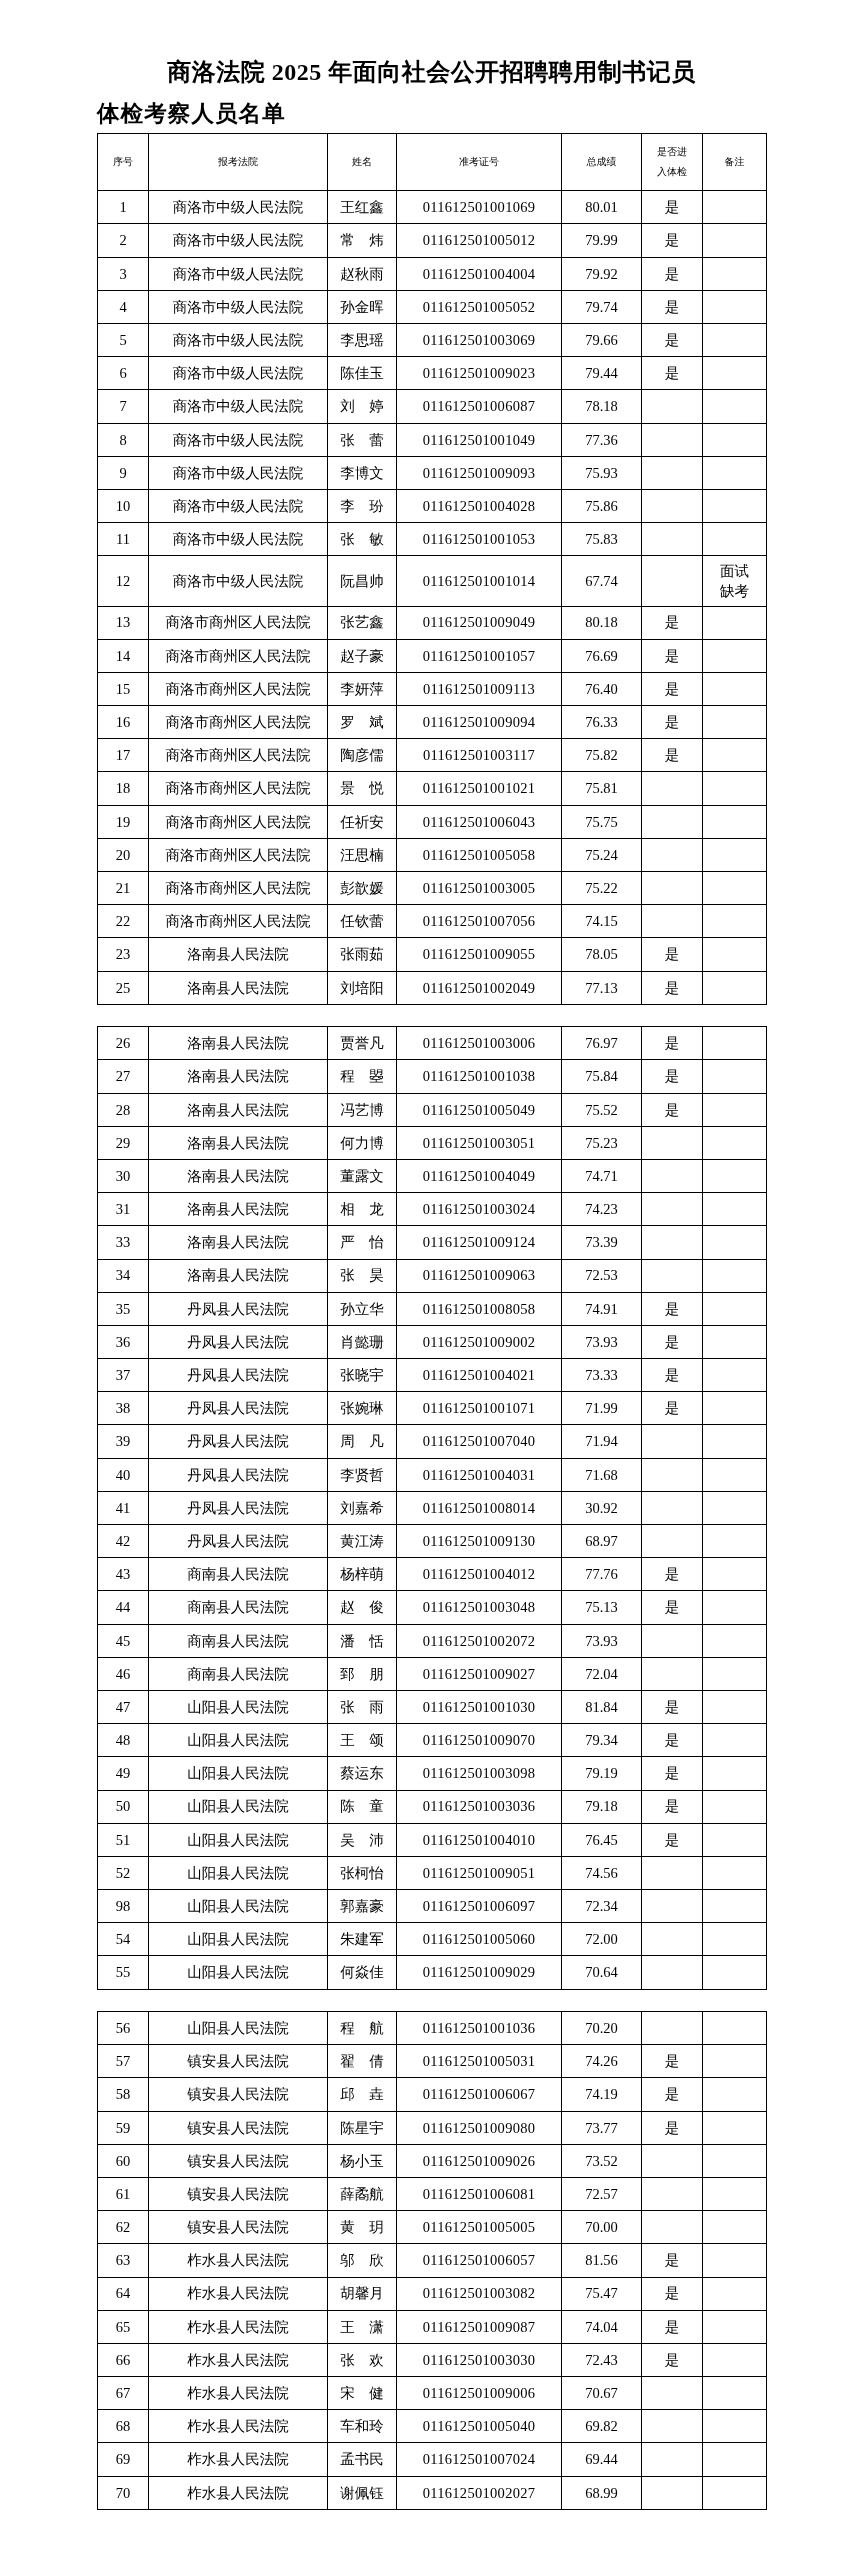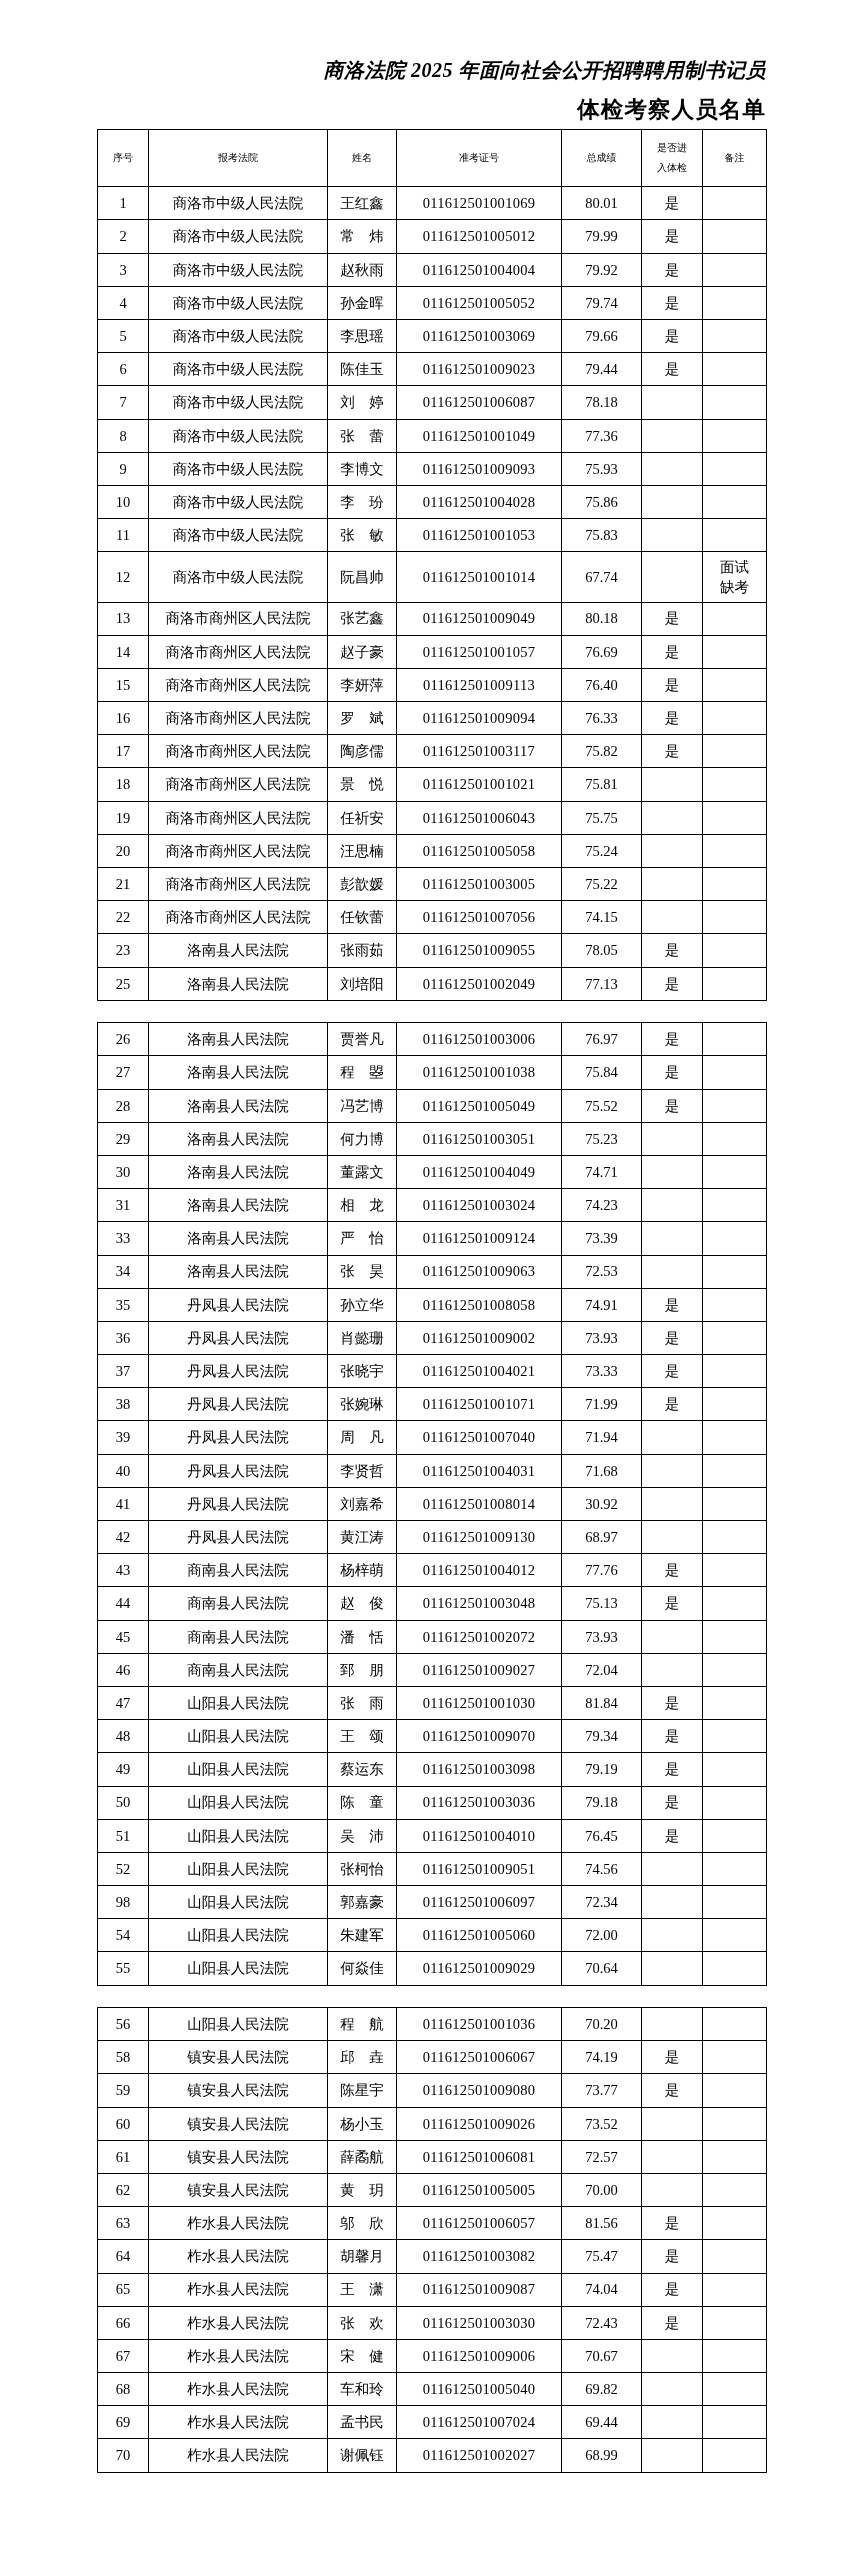--- a/index.html
+++ b/index.html
@@ -1,19 +1,19 @@
 <!DOCTYPE html>
 <html lang="zh" style="font-size:8.6px"><head>
 <meta charset="utf-8">
 <style>
   html,body{margin:0;padding:0;background:#fff;color:#000;}
   body{width:851px;font-family:"Liberation Serif","DejaVu Serif",serif;}
   .page{width:669px;margin-left:97px;padding-top:60px;padding-bottom:70px;}
-  .title{font-size:20px;font-weight:bold;text-align:right;line-height:1;margin:0 0 19.3px 0;letter-spacing:0.5px;font-style:italic;}
-  .subtitle{font-size:22.5px;font-weight:bold;text-align:right;line-height:1;margin:0 0 7.5px 0;letter-spacing:1.1px;}
+  .title{font-size:24px;font-weight:bold;text-align:center;line-height:1;margin:0 0 19.3px 0;letter-spacing:0.5px;}
+  .subtitle{font-size:22.5px;font-weight:bold;text-align:left;line-height:1;margin:0 0 7.5px 0;letter-spacing:1.1px;}
   table.roster{border-collapse:collapse;table-layout:fixed;width:669px;margin:0;}
   table.roster + table.roster{margin-top:21.4px;}
   .sec2{margin-top:21.4px;}
   .sec3{margin-top:21.4px;}
   table.roster, table.roster th, table.roster td{border:0.5px solid #000;}
   table.roster{border:1.1px solid #000;}
   table.roster th, table.roster td{
     border-top-width:1.1px;border-bottom-width:1.1px;
     text-align:center;vertical-align:middle;
     font-size:14.5px;line-height:1.4;padding:4.3px 2.1px;
@@ -569,20 +569,29 @@
         <tr data-name="table-row">
           <td data-name="row-number-cell">56</td>
           <td data-name="court-cell">山阳县人民法院</td>
           <td data-name="name-cell">程　航</td>
           <td data-name="exam-id-cell">011612501001036</td>
           <td data-name="score-cell">70.20</td>
           <td data-name="enter-exam-cell"></td>
           <td data-name="remark-cell"></td>
         </tr>
         <tr data-name="table-row">
+          <td data-name="row-number-cell">57</td>
+          <td data-name="court-cell">镇安县人民法院</td>
+          <td data-name="name-cell">翟　倩</td>
+          <td data-name="exam-id-cell">011612501005031</td>
+          <td data-name="score-cell">74.26</td>
+          <td data-name="enter-exam-cell">是</td>
+          <td data-name="remark-cell"></td>
+        </tr>
+        <tr data-name="table-row">
           <td data-name="row-number-cell">58</td>
           <td data-name="court-cell">镇安县人民法院</td>
           <td data-name="name-cell">邱　垚</td>
           <td data-name="exam-id-cell">011612501006067</td>
           <td data-name="score-cell">74.19</td>
           <td data-name="enter-exam-cell">是</td>
           <td data-name="remark-cell"></td>
         </tr>
         <tr data-name="table-row">
           <td data-name="row-number-cell">59</td>

